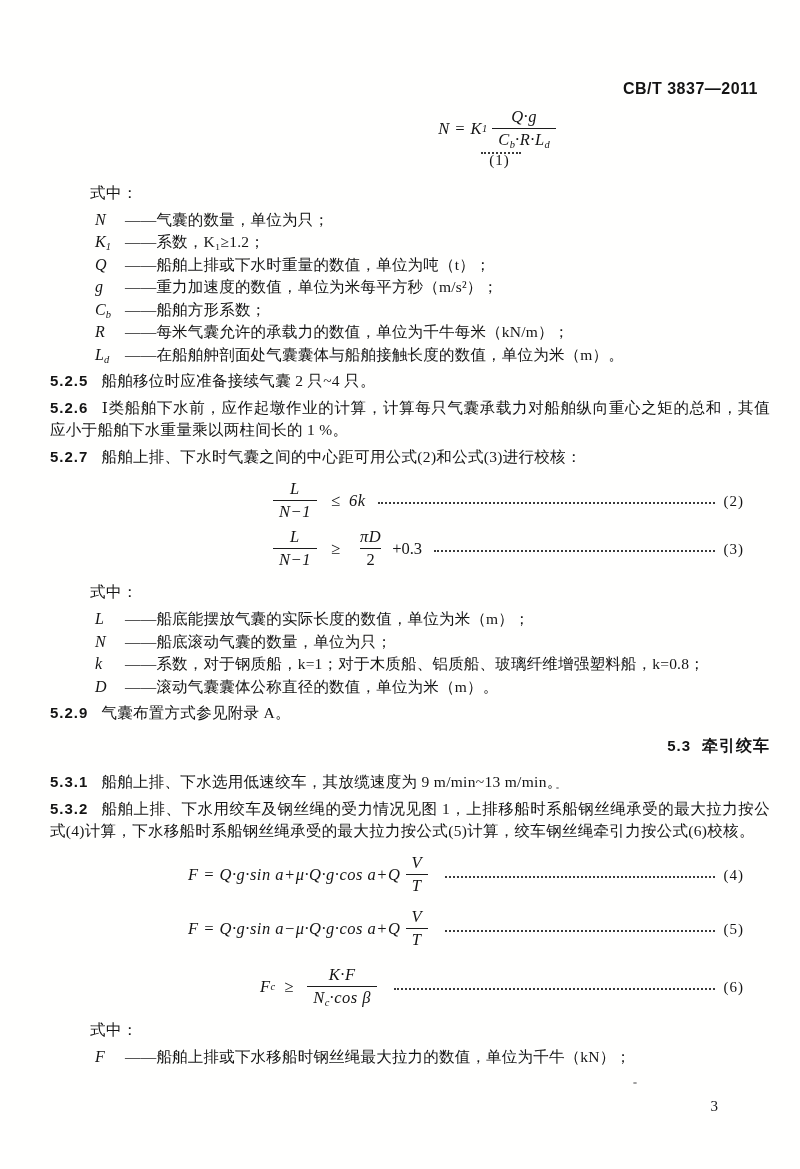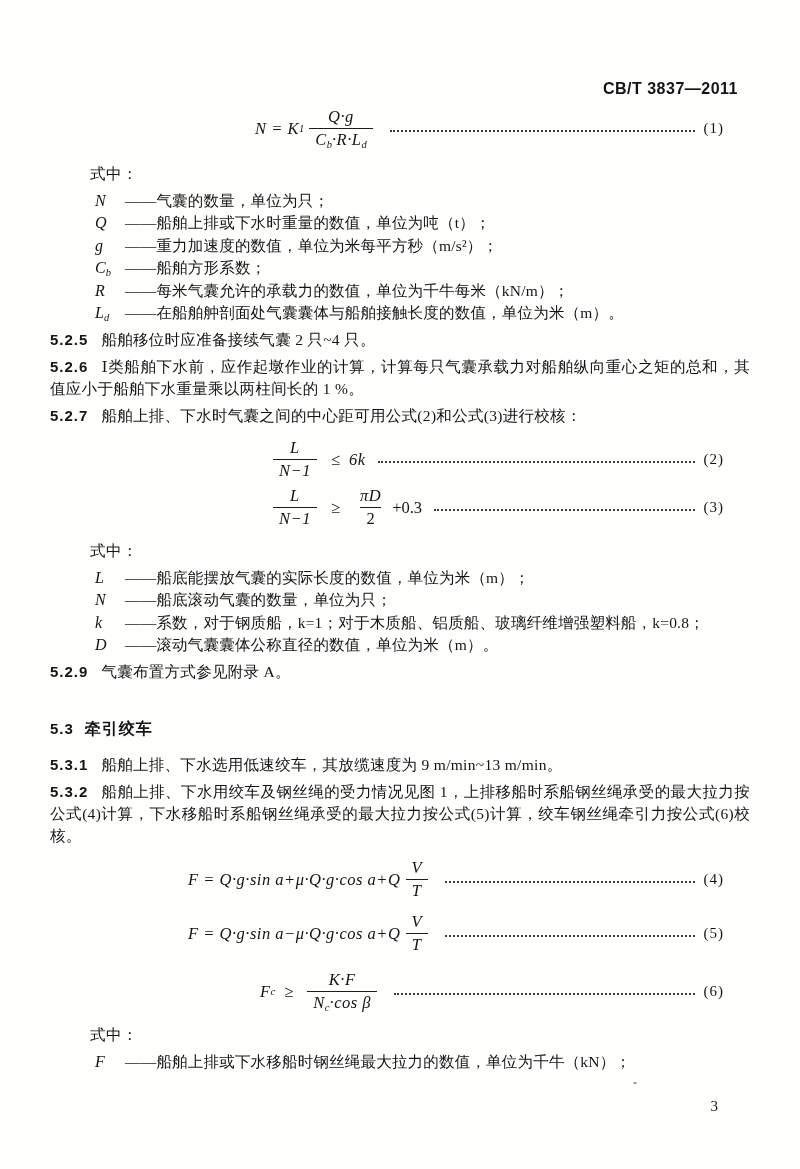--- a/index.html
+++ b/index.html
@@ -5,58 +5,58 @@
   html,body{margin:0;padding:0;background:#ffffff;}
   .page{
     position:relative;
     width:800px;height:1169px;
     background:#fffffe;
     color:#141414;
     font-family:"Liberation Serif","DejaVu Serif",serif;
     overflow:hidden;
     box-sizing:border-box;
   }
-  .content{padding:80px 50px 0 50px;box-sizing:border-box;}
+  .content{padding:80px 30px 0 50px;box-sizing:border-box;}
 
   .doc-header{
     text-align:right;
     font-family:"Liberation Sans","DejaVu Sans",sans-serif;
     font-weight:bold;
     font-size:16px;
     letter-spacing:.5px;
     margin:0 12px 10px 0;
   }
 
   .clause{margin:5px 0;font-size:15.5px;line-height:22px;text-align:justify;}
   .cnum{
     font-family:"Liberation Sans","DejaVu Sans",sans-serif;
     font-weight:bold;font-size:15px;letter-spacing:1px;margin-right:13px;
     white-space:nowrap;
   }
   .ctext{letter-spacing:.3px;}
 
-  .heading{margin:36px 0 14px 0;font-size:16px;
-    font-family:"Liberation Sans","DejaVu Sans",sans-serif;font-weight:bold;}
+  .heading{margin:12px 0 14px 0;font-size:16px;
+    font-family:"Liberation Sans","DejaVu Sans",sans-serif;font-weight:bold;text-align:right;}
   .heading .cnum{margin-right:11px;}
   .heading .ctext{font-weight:bold;letter-spacing:1px;}
 
   .where{margin:10px 0 5px 40px;font-size:15.5px;letter-spacing:.5px;}
 
   .def-item{display:flex;margin:1px 0 1px 45px;font-size:15.5px;line-height:21.5px;}
   .def-sym{min-width:30px;font-size:16px;white-space:nowrap;}
   .sym{font-style:italic;}
   .msub,.symsub{font-size:10.5px;font-style:italic;vertical-align:-3px;line-height:0;}
   .def-text{flex:1;text-align:justify;letter-spacing:.2px;}
 
   .formula{
     display:flex;align-items:center;
     font-size:16.5px;
     margin:12px 26px 12px 0;
   }
-  .formula.f1{padding-left:205px;margin-top:8px;margin-bottom:14px;}
+  .formula.f1{padding-left:205px;margin-top:8px;margin-bottom:14px;flex-direction:column;}
   .formula.f2{padding-left:218px;margin-bottom:6px;}
   .formula.f3{padding-left:218px;margin-top:6px;}
   .formula.f4{padding-left:138px;}
   .formula.f5{padding-left:138px;}
   .formula.f6{padding-left:210px;margin-top:16px;}
   .expr{display:inline-flex;align-items:center;white-space:nowrap;}
   .mi{font-style:italic;letter-spacing:.5px;}
   .frac{display:inline-flex;flex-direction:column;align-items:center;margin:0 5px;}
   .fnum{display:block;padding:0 6px 1px;line-height:1.15;text-align:right;}
   .fden{display:block;border-top:1.4px solid #1c1c1c;padding:2px 6px 0;line-height:1.15;text-align:right;}
@@ -101,20 +101,24 @@
       <span class="ftag">(1)</span>
     </div>
 
     <p class="where">式中：</p>
 
     <div class="def-item">
       <span class="def-sym"><i class="sym">N</i><sub class="symsub"></sub></span>
       <span class="def-text">——气囊的数量，单位为只；</span>
     </div>
     <div class="def-item">
+      <span class="def-sym"><i class="sym">K</i><sub class="symsub">1</sub></span>
+      <span class="def-text">——系数，K₁≥1.2；</span>
+    </div>
+    <div class="def-item">
       <span class="def-sym"><i class="sym">Q</i><sub class="symsub"></sub></span>
       <span class="def-text">——船舶上排或下水时重量的数值，单位为吨（t）；</span>
     </div>
     <div class="def-item">
       <span class="def-sym"><i class="sym">g</i><sub class="symsub"></sub></span>
       <span class="def-text">——重力加速度的数值，单位为米每平方秒（m/s²）；</span>
     </div>
     <div class="def-item">
       <span class="def-sym"><i class="sym">C</i><sub class="symsub">b</sub></span>
       <span class="def-text">——船舶方形系数；</span>

